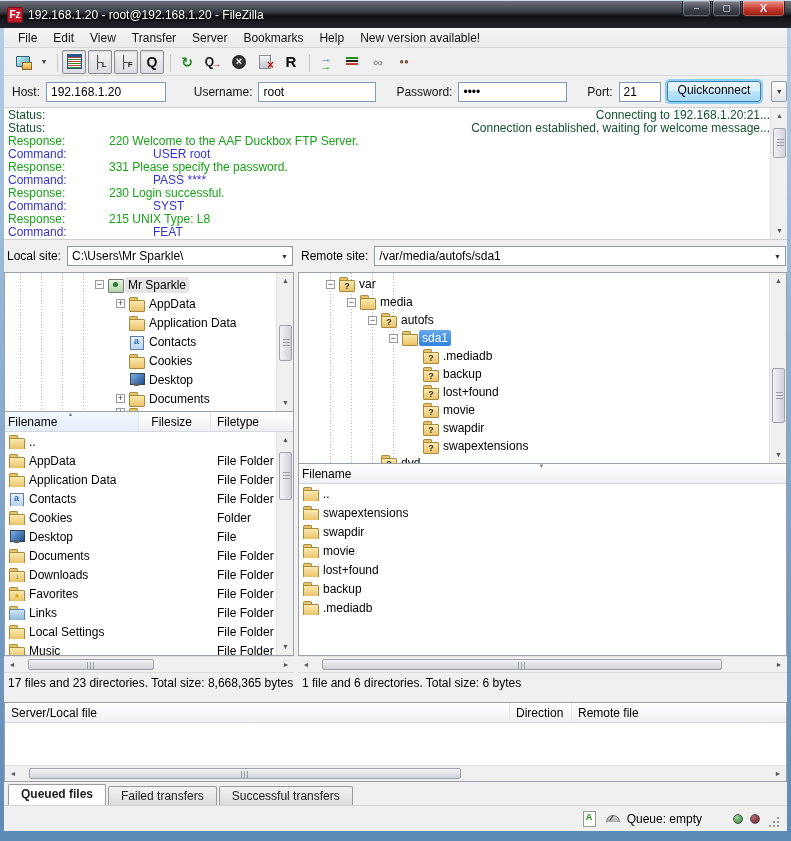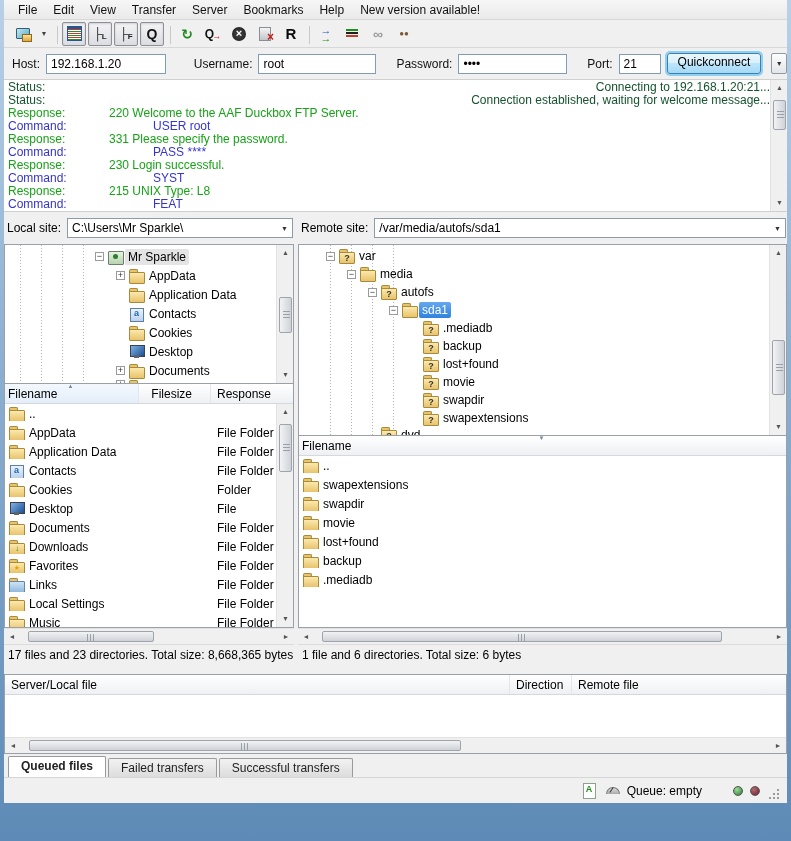--- a/index.html
+++ b/index.html
@@ -189,20 +189,29 @@
   .led.red { background:radial-gradient(circle at 35% 30%,#b46a72,#6e1f2a); }
   .grip { width:12px; height:12px; align-self:flex-end; margin-bottom:2px; }
   .grip::before { content:''; display:block; width:2px; height:2px; background:#9a9a9a; margin-left:10px;
       box-shadow:0 4px #9a9a9a,0 8px #9a9a9a,-4px 4px #9a9a9a,-4px 8px #9a9a9a,-8px 8px #9a9a9a; }
 </style>
 </head>
 <body>
 
 <div class="window">
 
+  <div class="titlebar">
+    <div class="title-icon">Fz</div>
+    <div class="title-text">192.168.1.20 - root@192.168.1.20 - FileZilla</div>
+    <div class="winbtns">
+      <div class="wbtn">–</div>
+      <div class="wbtn">▢</div>
+      <div class="wbtn close">X</div>
+    </div>
+  </div>
 
   <div class="menubar">
     <div class="menu-item">File</div>
       <div class="menu-item">Edit</div>
       <div class="menu-item">View</div>
       <div class="menu-item">Transfer</div>
       <div class="menu-item">Server</div>
       <div class="menu-item">Bookmarks</div>
       <div class="menu-item">Help</div>
       <div class="menu-item">New version available!</div>
@@ -389,21 +398,21 @@
       <div class="listbox">
         <div class="lheader local-cols">
           <div class="hcell sorted cell-name">
             <span class="sort-arrow">▲</span>
             <span>Filename</span>
           </div>
           <div class="hcell cell-size" style="justify-content:flex-end">
             <span>Filesize</span>
           </div>
           <div class="hcell cell-type" style="border-right:none">
-            <span>Response</span>
+            <span>Filetype</span>
           </div>
         </div>
         <div class="listwrap">
           <div class="lrows local-cols">
             <div class="lrow">
                 <span class="cell-name">
                   <span class="ic ic-folder"></span>
                   <span>..</span>
                 </span>
                 <span class="cell-size"></span>

